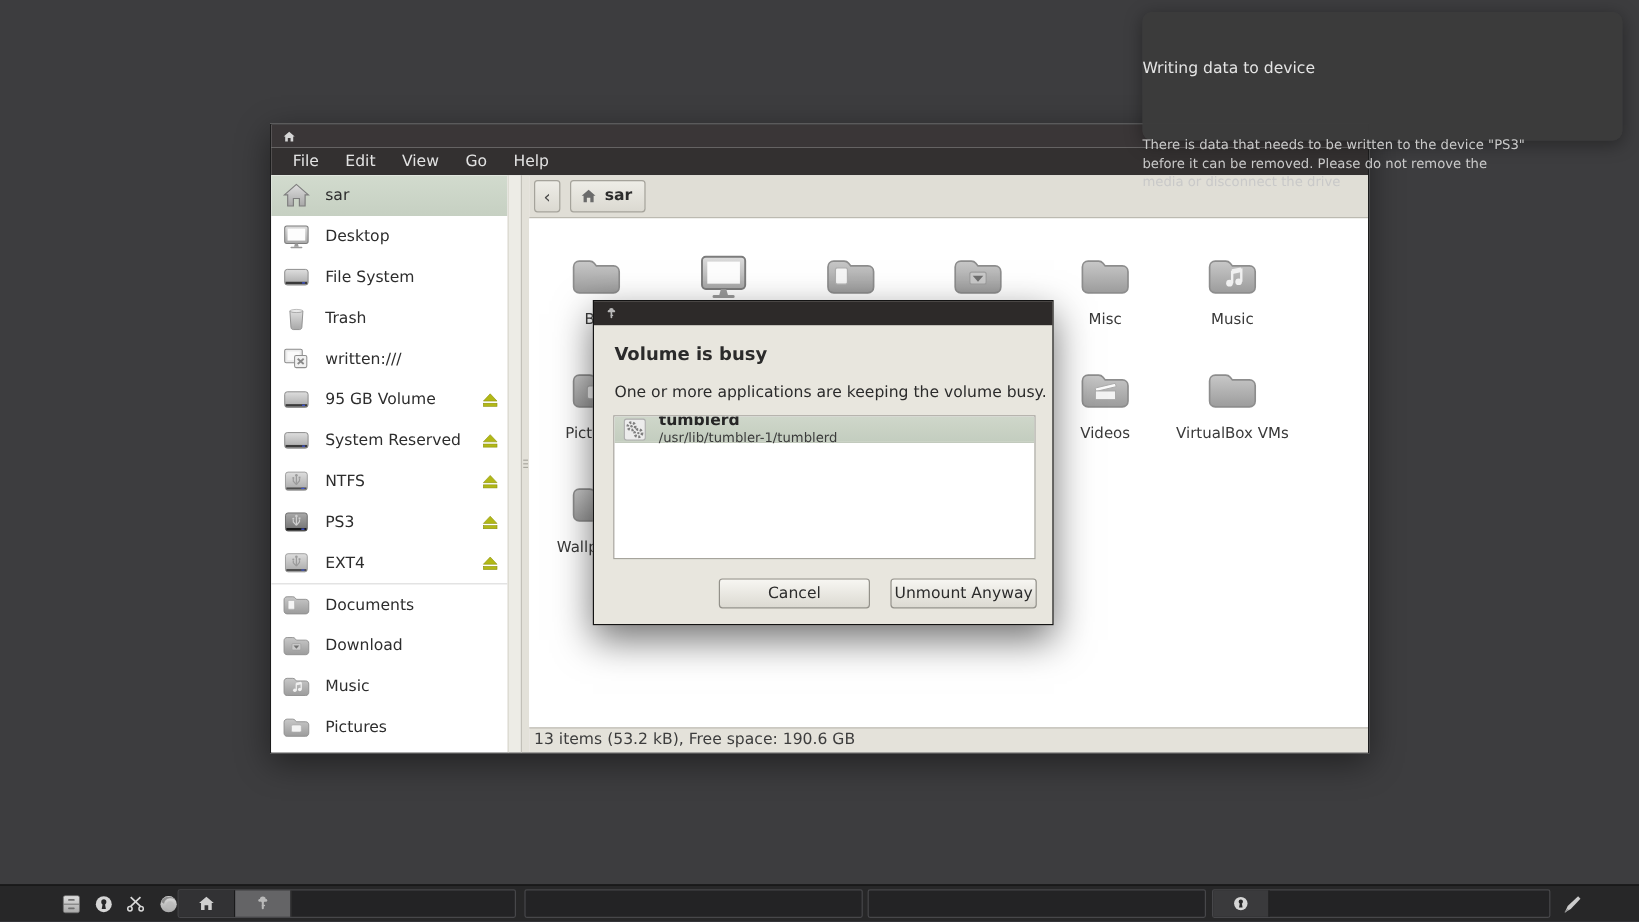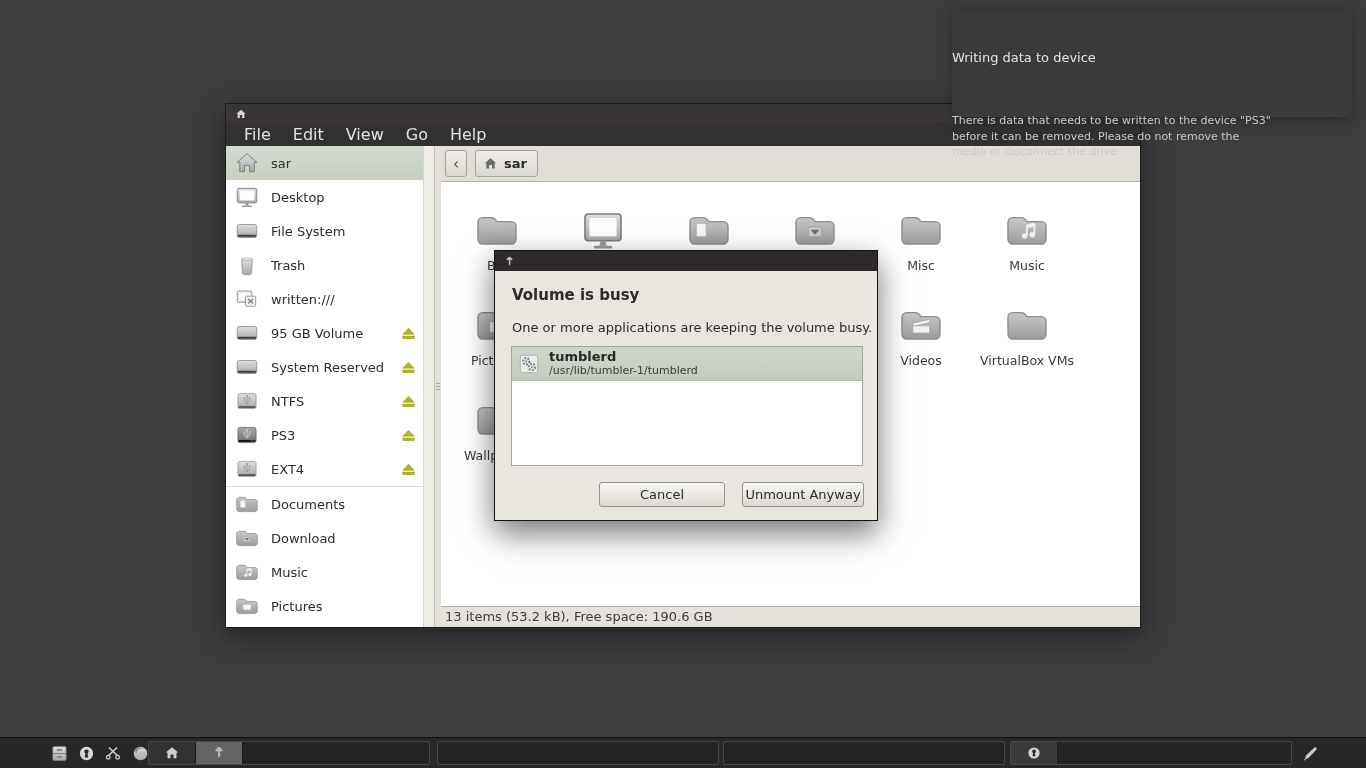--- a/index.html
+++ b/index.html
@@ -15,21 +15,21 @@
   .notif-texts { padding-top:20px; width:324px; }
   .notif-title { font-size:13px; color:#e4e4e4; margin-bottom:6px; }
   .notif-body { font-size:11px; line-height:15.5px; color:#c9c9c9;margin-top:48px; }
 
   
   .window { position:absolute; left:225px; top:103px; width:916px; height:525px; z-index:10;
     background:#fff; border:1px solid #1c1c1c; box-shadow:0 8px 26px rgba(0,0,0,.45); }
   .titlebar { height:19px; background:#3a3637; display:flex; align-items:center; padding-left:9px; }
   .titlebar .wicon { width:12px; height:12px; color:#d6d6d6; }
   .menubar { height:23px; background:#333030; display:flex; align-items:center; padding-left:7px; }
-  .menubar span { font-size:16px; color:#e3e3e3; padding:0 11px; cursor:default; }
+  .menubar span { font-size:13px; color:#e3e3e3; padding:0 11px; cursor:default; }
   .win-content { display:flex; height:481px; }
 
   .sidebar { width:197px; background:#fff; overflow:hidden; }
   .srow { height:34px; display:flex; align-items:center; padding-left:8px; gap:11px; }
   .srow.sel { background:linear-gradient(#d2dbce,#c6d0c2); }
   .srow .si { width:26px; height:26px; flex:0 0 26px; }
   .slabel { font-size:13px; color:#2d2d2d; white-space:nowrap; }
   .eject { width:17px; height:17px; margin-left:auto; margin-right:6px; }
   .sdiv { height:1px; background:#dcdcdc; }
 
@@ -57,21 +57,21 @@
 
   
   .dialog { position:absolute; left:494px; top:250px; width:384px; height:271px; z-index:60;
     background:#e8e6de; border:1px solid #141414; box-shadow:0 12px 30px rgba(0,0,0,.55); }
   .dlg-titlebar { height:20px; background:#2d2a29; display:flex; align-items:center; padding-left:8px; }
   .dlg-titlebar .wicon { width:13px; height:13px; }
   .dlg-heading { font-size:15px; font-weight:bold; color:#2b2b2b; margin:15px 0 0 17px; }
   .dlg-message { font-size:13px; color:#2b2b2b; margin:16px 0 0 17px; }
   .dlg-list { position:absolute; left:16px; top:95px; width:352px; height:120px; background:#fff;
     border:1px solid #a6a49c; overflow:hidden; }
-  .proc-row { height:34px; display:flex; align-items:center; gap:9px; padding-left:6px;
+  .proc-row { height:22px; display:flex; align-items:center; gap:9px; padding-left:6px;
     background:linear-gradient(#cfd7ca,#c3cdbf); border-bottom:1px solid #b4bead; }
   .proc-row .pic { width:22px; height:22px; flex:0 0 22px; }
   .proc-name { font-size:13px; font-weight:bold; color:#262626; line-height:14px; }
   .proc-path { font-size:11px; color:#3a3a3a; line-height:13px; }
   .dlg-buttons { position:absolute; right:13px; bottom:13px; display:flex; gap:17px; }
   .dbtn { height:25px; border:1px solid #93918a; border-radius:3px; background:linear-gradient(#f7f6f2,#dcdad2);
     font-size:13px; color:#2b2b2b; display:flex; align-items:center; justify-content:center;
     font-family:"DejaVu Sans","Liberation Sans",sans-serif; }
   .dbtn.cancel { width:126px; }
   .dbtn.unmount { width:122px; }

